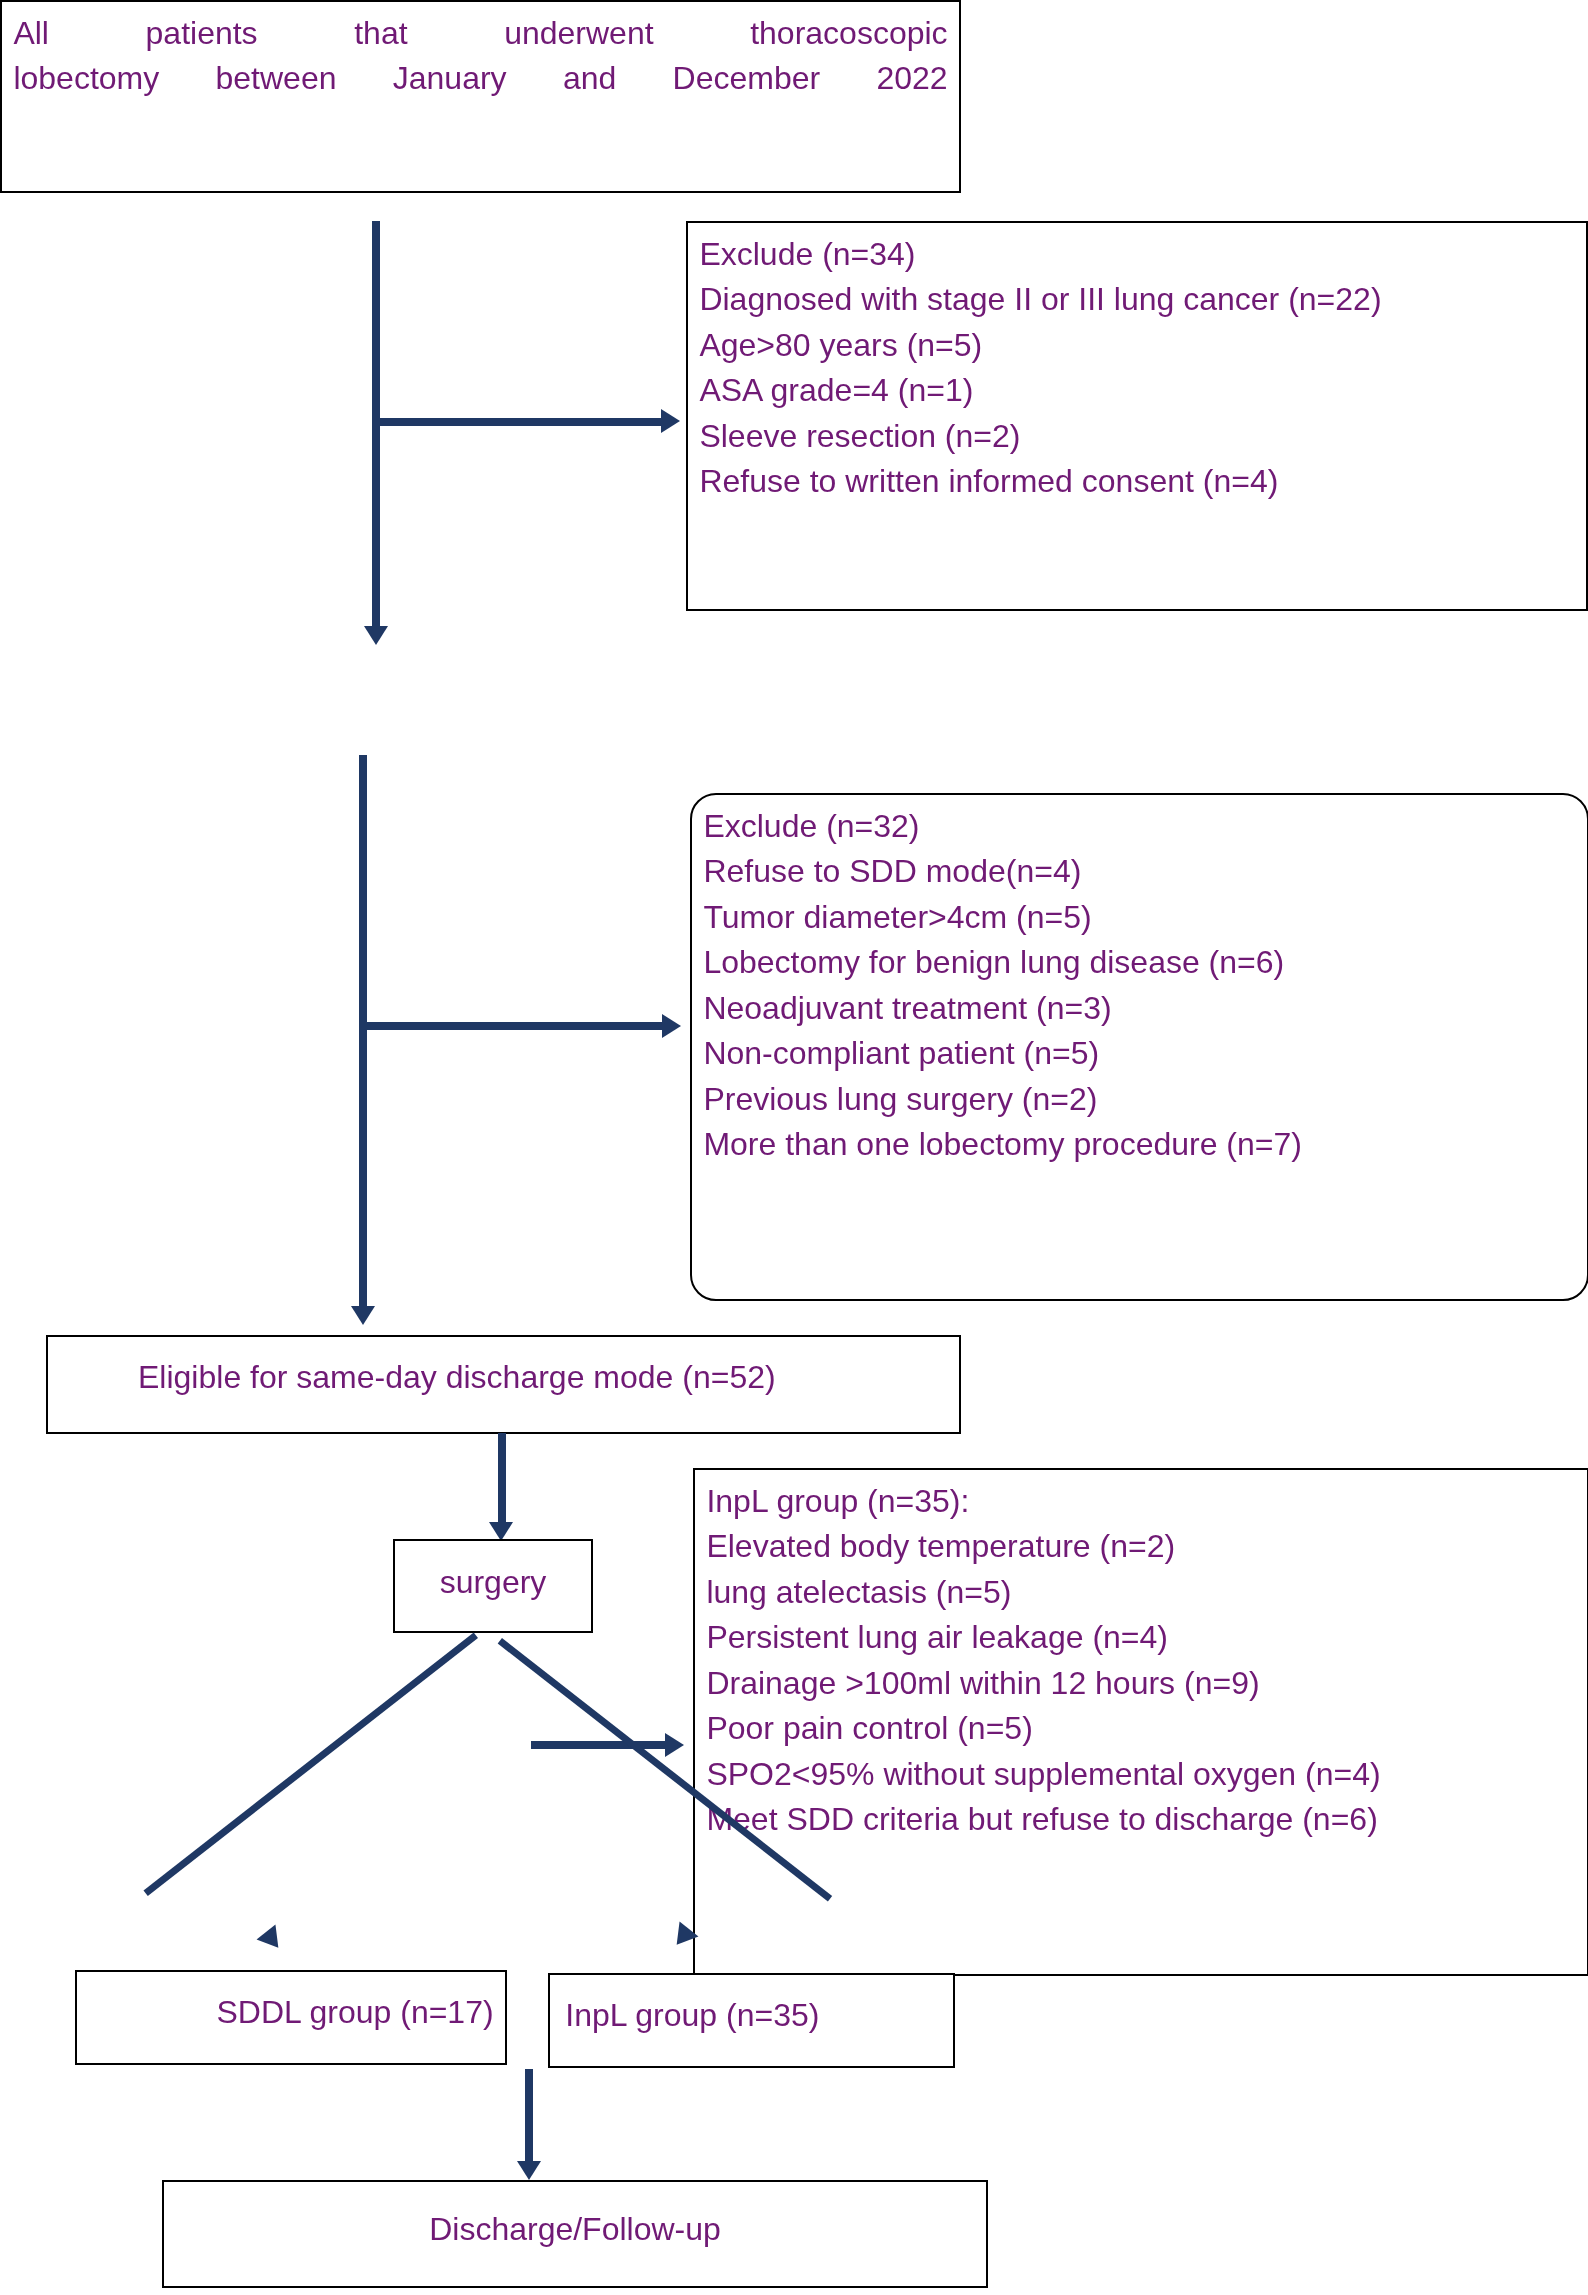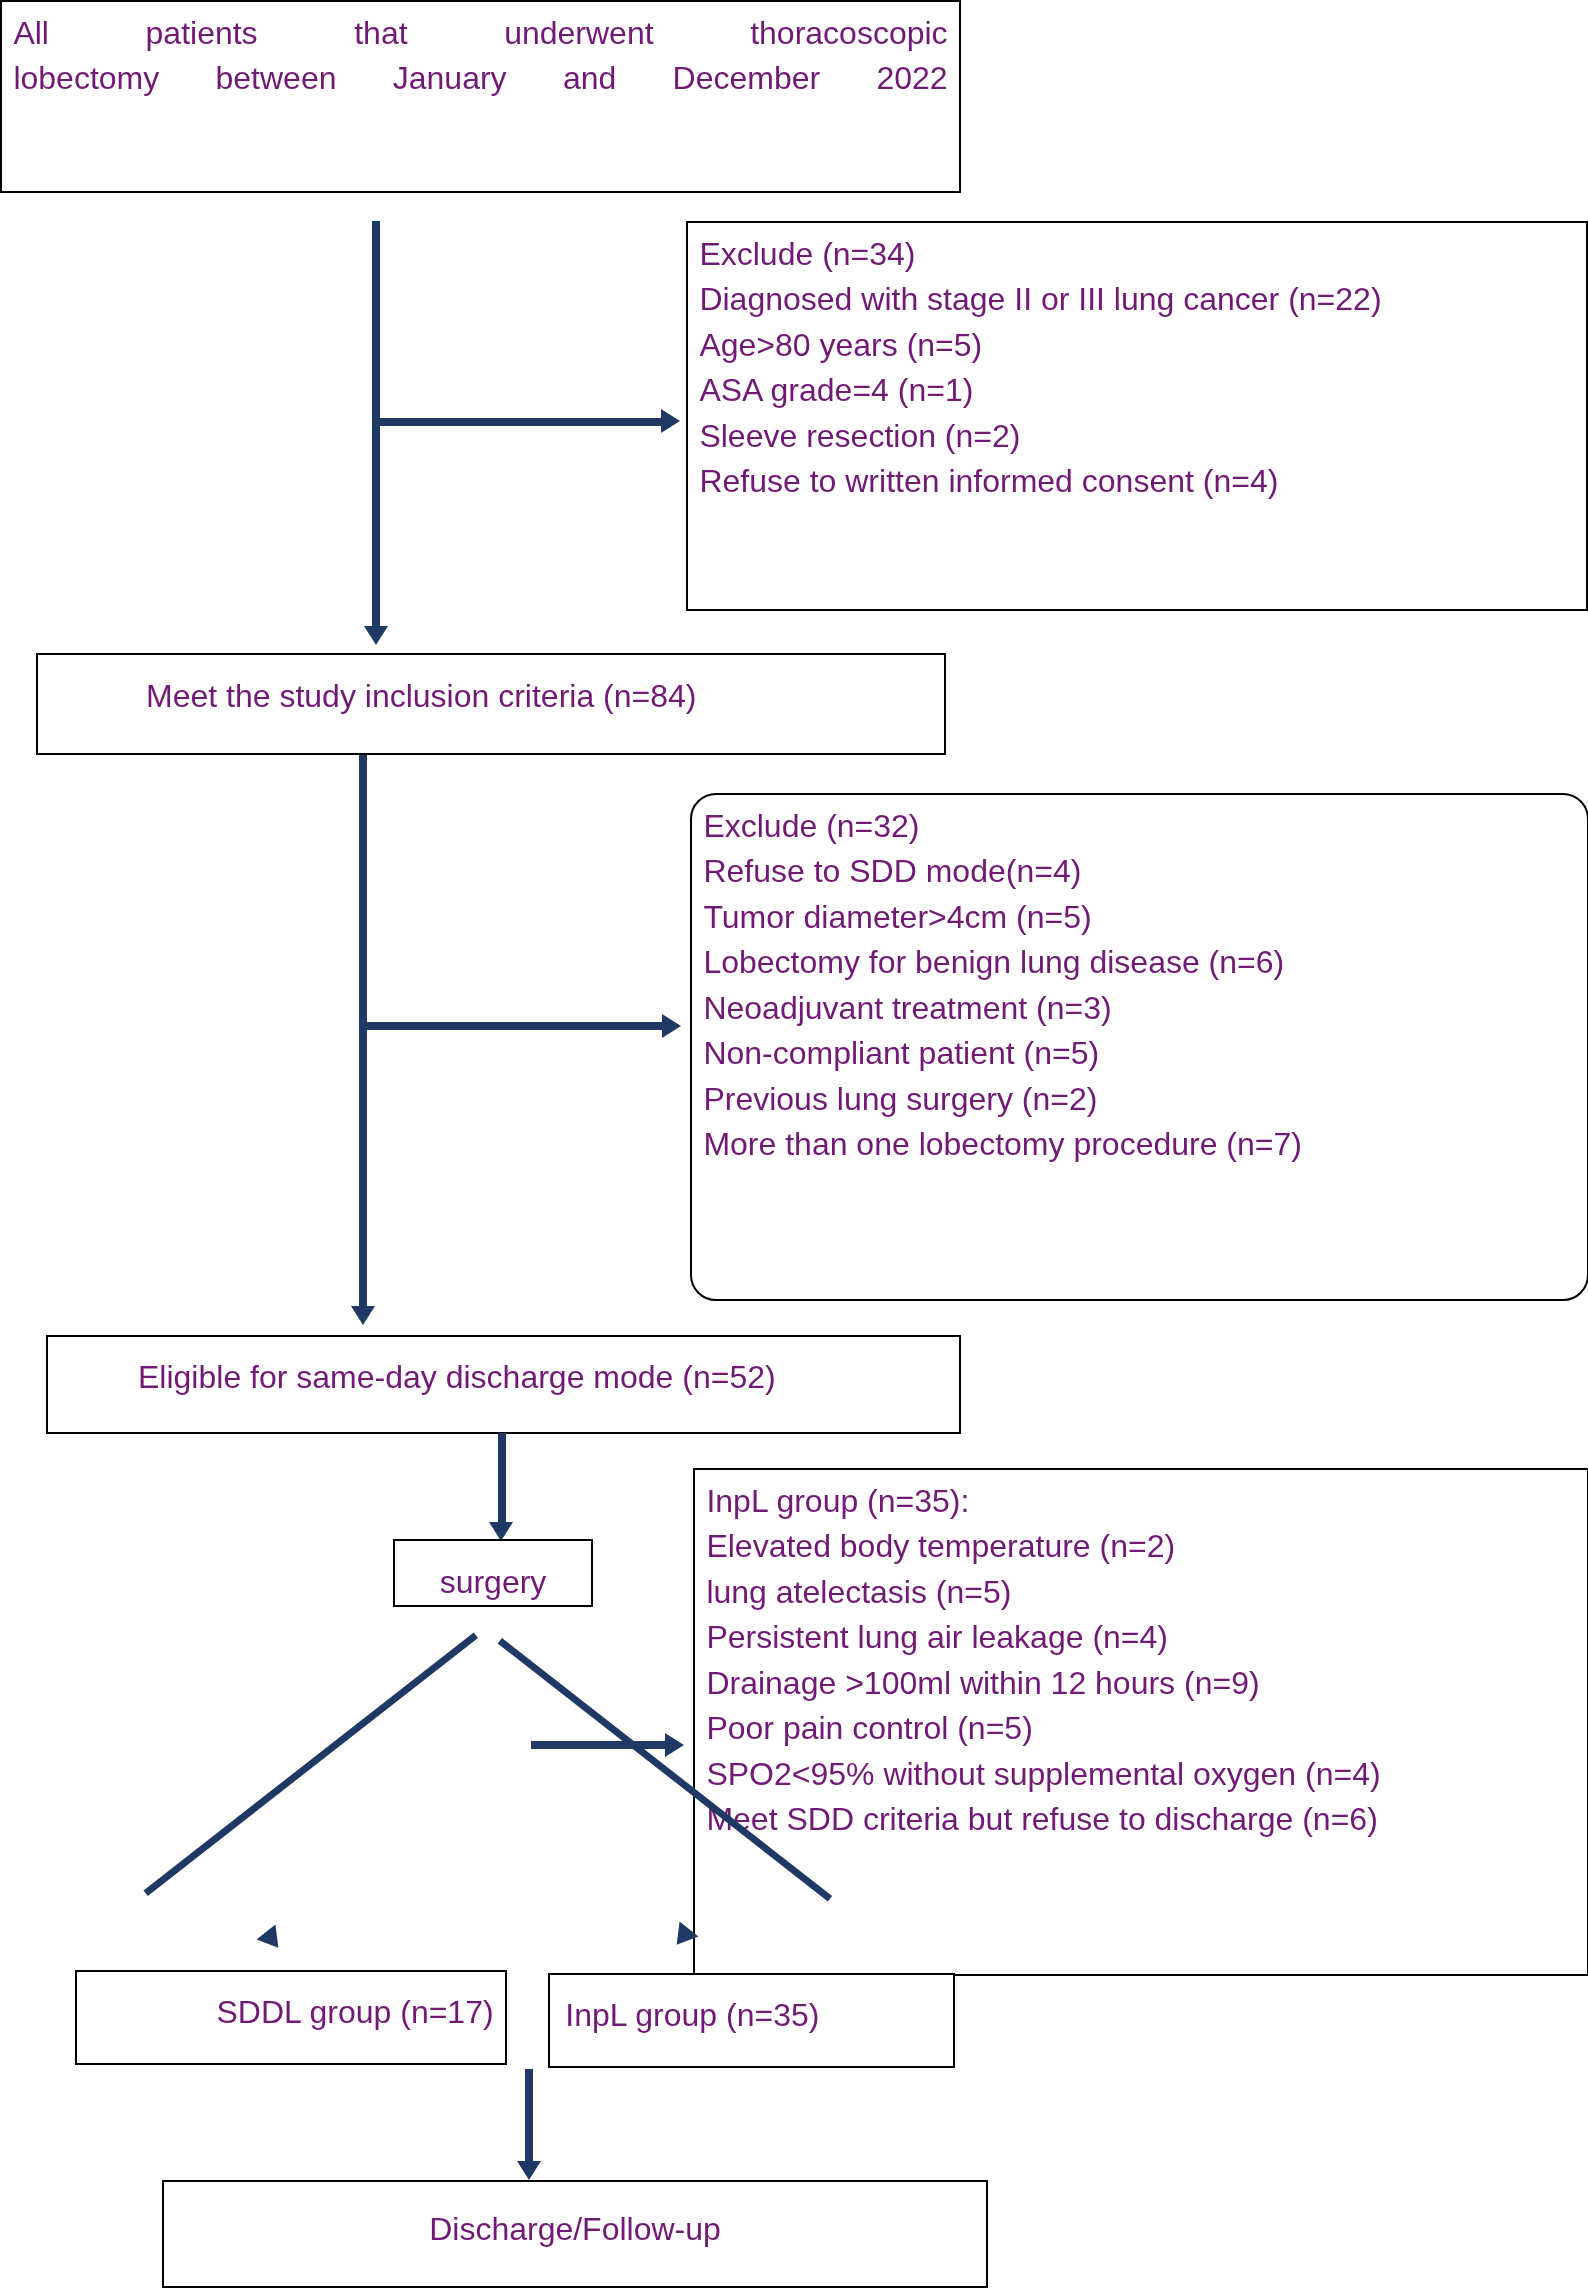--- a/index.html
+++ b/index.html
@@ -103,23 +103,20 @@
     <div class="inner">
       <span class="line-item">Exclude (n=34)</span>
       <span class="line-item">Diagnosed with stage II or III lung cancer (n=22)</span>
       <span class="line-item">Age&gt;80 years (n=5)</span>
       <span class="line-item">ASA grade=4 (n=1)</span>
       <span class="line-item">Sleeve resection (n=2)</span>
       <span class="line-item">Refuse to written informed consent (n=4)</span>
     </div>
   </div>
 
-  <div class="box" style="left:36px; top:653px; width:910px; height:102px;">
-    <div class="inner" style="padding-top:19px;padding-left:108px;">Meet the study inclusion criteria (n=84)</div>
-  </div>
 
   <div class="arrow arrow-v" style="left:359px; top:755px; width:7.6px; height:559px;"></div>
   <div class="head-down" style="left:351px; top:1306px;"></div>
 
   <div class="arrow arrow-h" style="left:367px; top:1022px; width:299px; height:7.6px;"></div>
   <div class="head-right" style="left:662px; top:1014px;"></div>
 
   <div class="box" style="left:690px; top:793px; width:899px; height:508px;border-radius:26px;">
     <div class="inner">
       <span class="line-item">Exclude (n=32)</span>
@@ -133,21 +130,21 @@
     </div>
   </div>
 
   <div class="box" style="left:46px; top:1335px; width:915px; height:99px;padding-left:20px;">
     <div class="inner" style="padding-top:18px;padding-left:70px;">Eligible for same-day discharge mode (n=52)</div>
   </div>
 
   <div class="arrow arrow-v" style="left:498px; top:1433px; width:7.6px; height:99px;"></div>
   <div class="head-down" style="left:489px; top:1522px;"></div>
 
-  <div class="box" style="left:393px; top:1539px; width:200px; height:68px;">
+  <div class="box" style="left:393px; top:1539px; width:200px; height:94px;">
     <div class="inner" style="padding-top:19px;text-align:center;">surgery</div>
   </div>
 
   <div class="box" style="left:693px; top:1468px; width:896px; height:508px;">
     <div class="inner">
       <span class="line-item">InpL group (n=35):</span>
       <span class="line-item">Elevated body temperature (n=2)</span>
       <span class="line-item">lung atelectasis (n=5)</span>
       <span class="line-item">Persistent lung air leakage (n=4)</span>
       <span class="line-item">Drainage &gt;100ml within 12 hours (n=9)</span>

